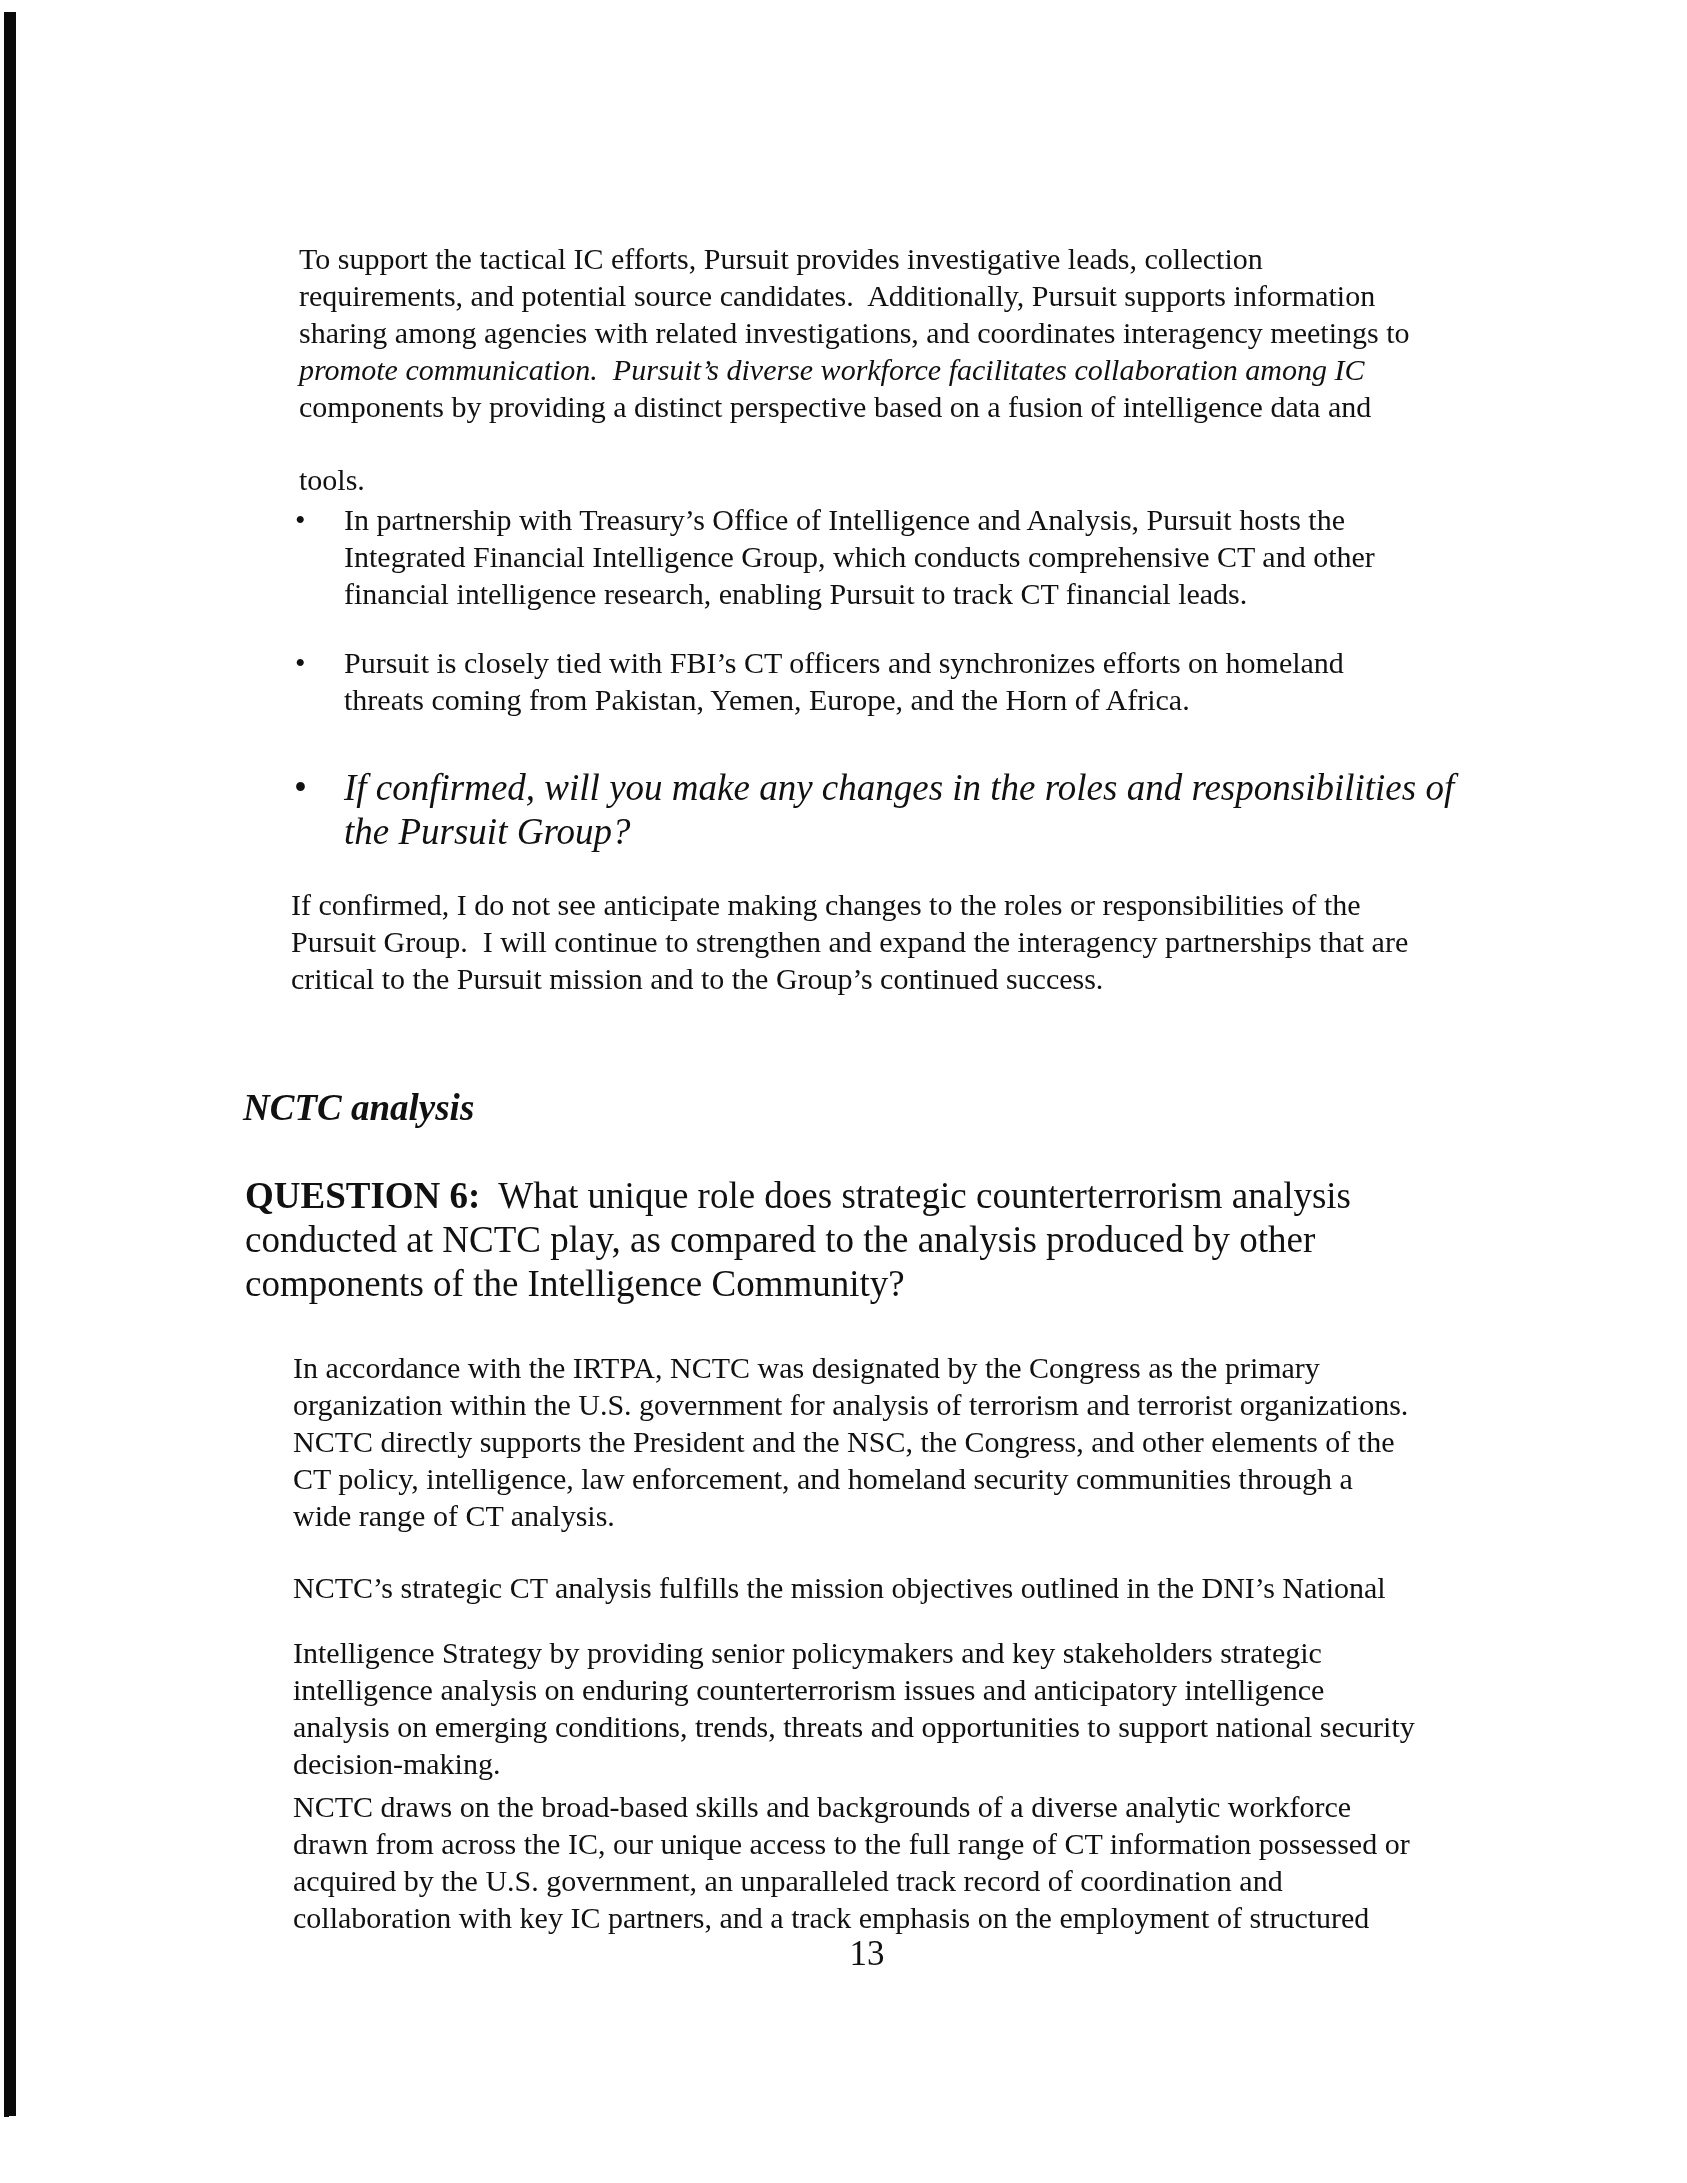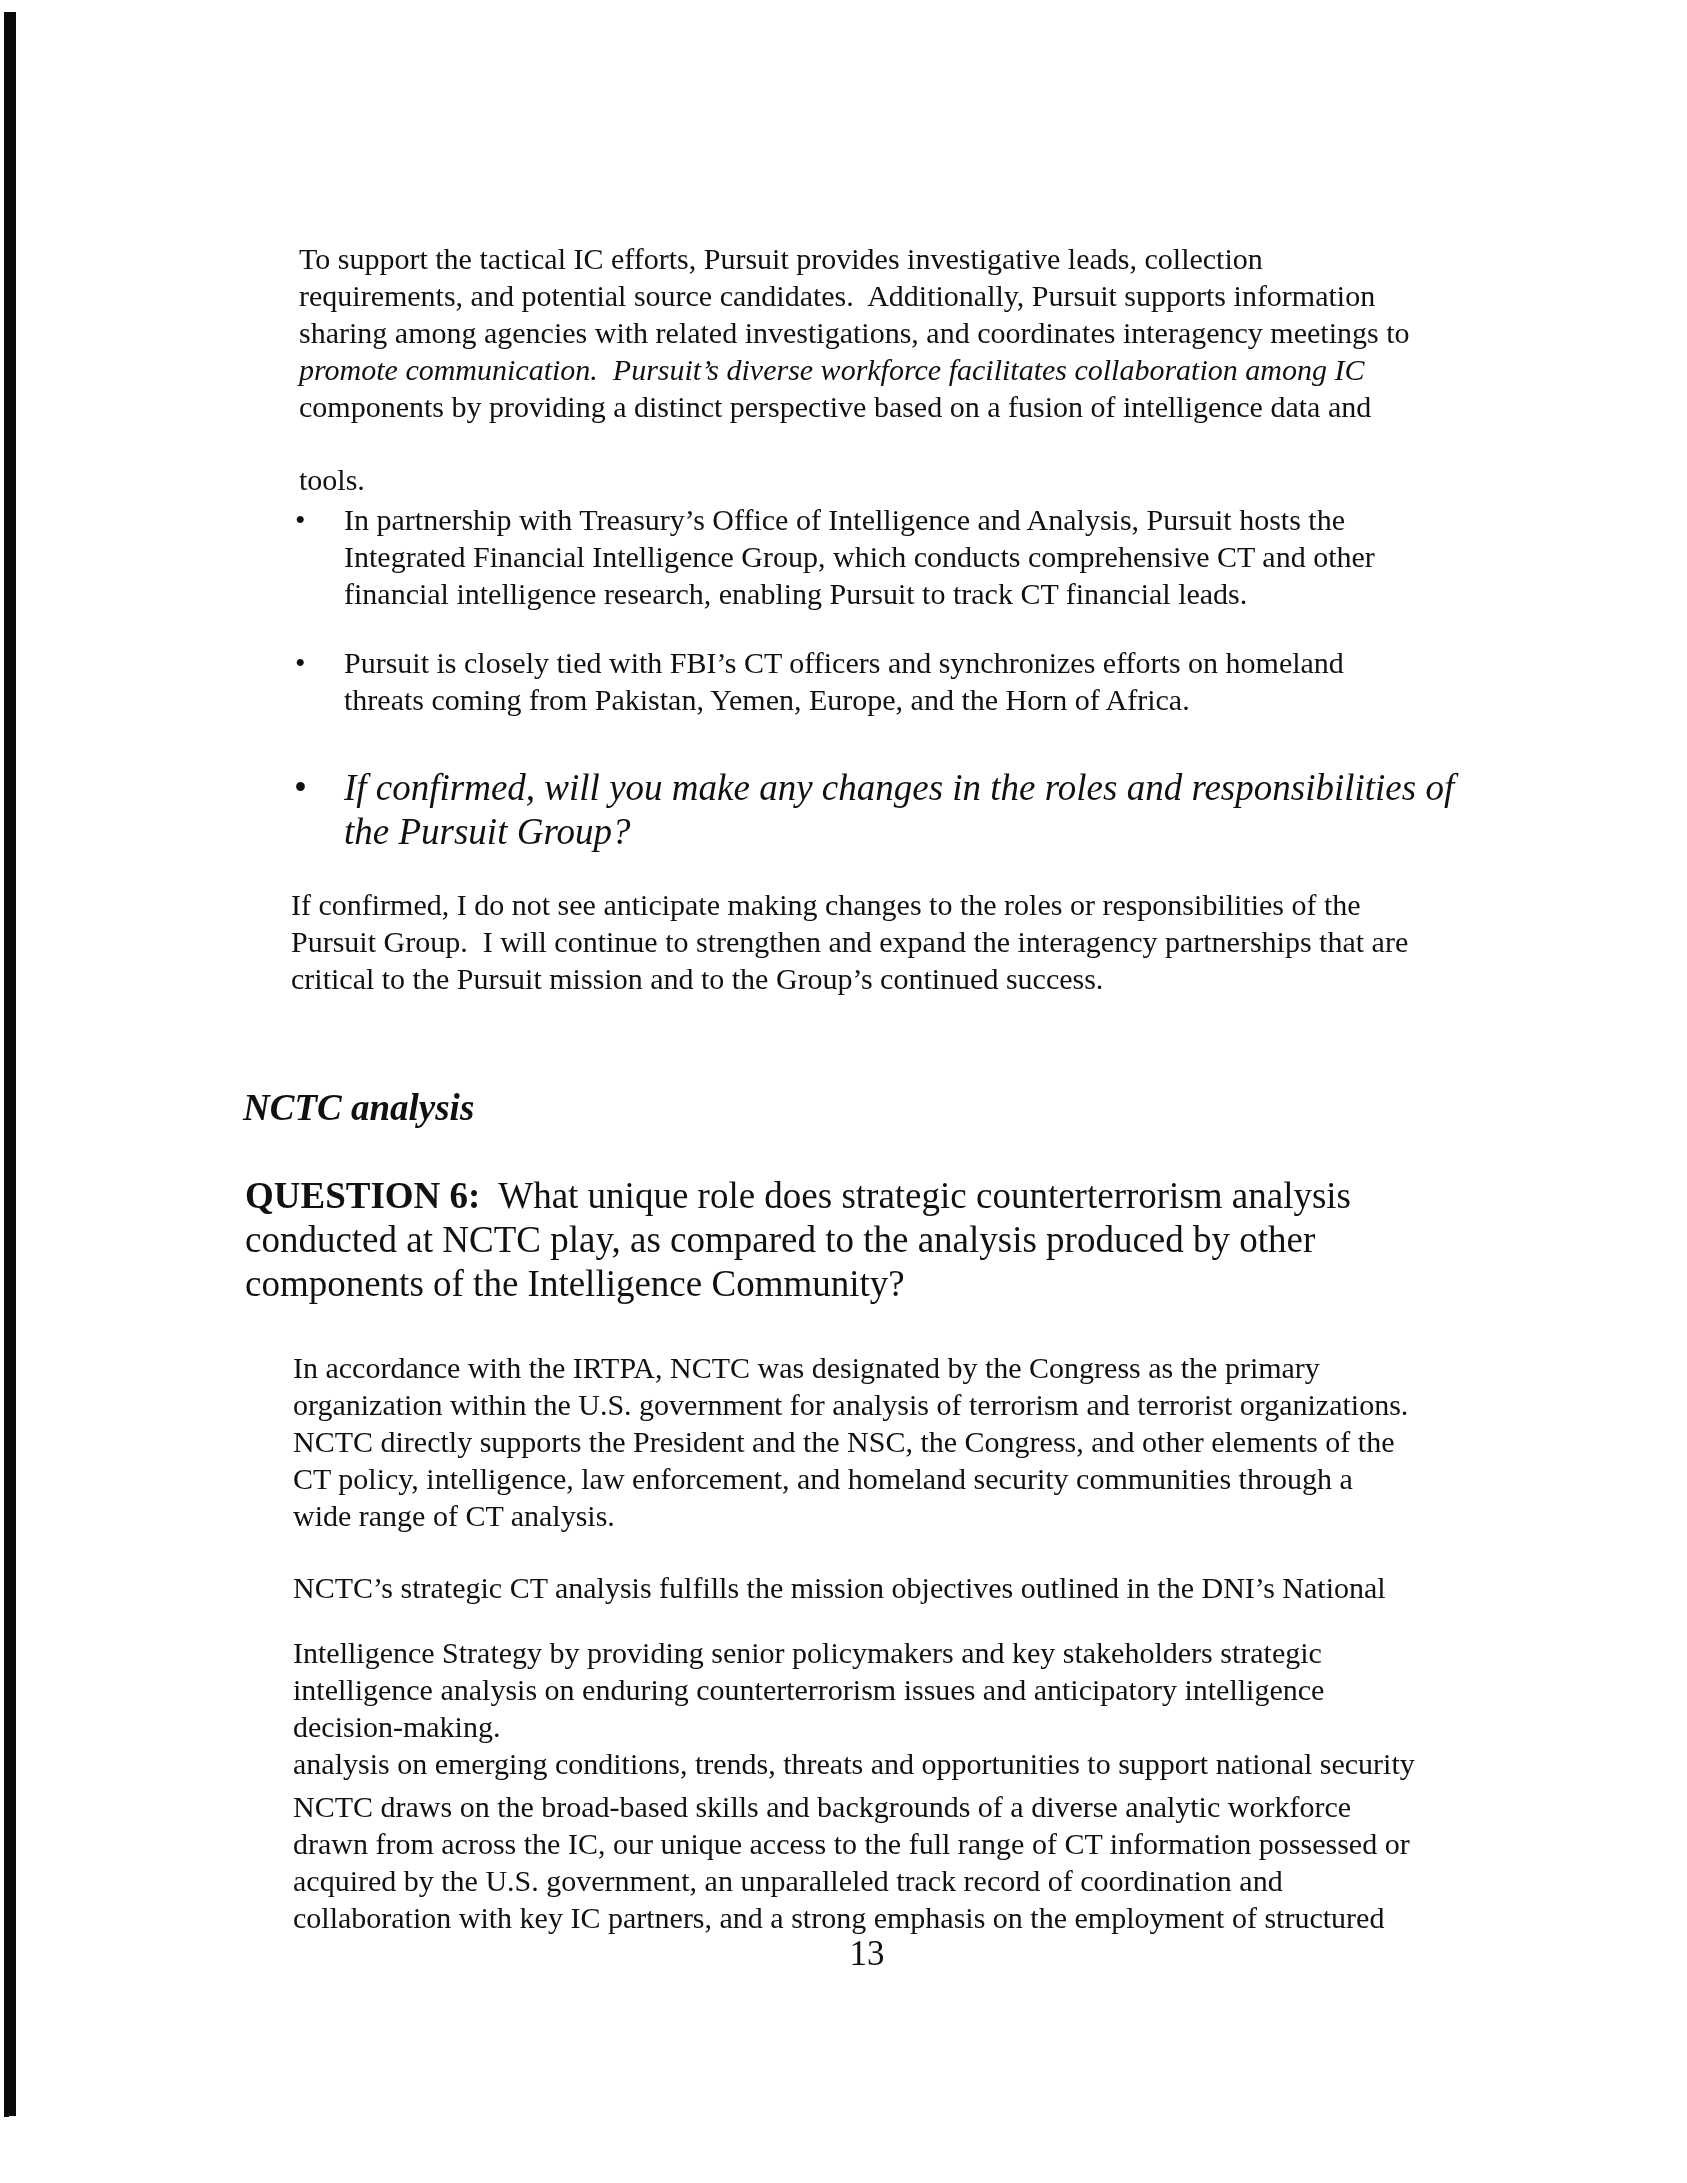--- a/index.html
+++ b/index.html
@@ -69,24 +69,24 @@
     <span class="line" style="white-space: pre;">In accordance with the IRTPA, NCTC was designated by the Congress as the primary</span>
     <span class="line" style="white-space: pre;">organization within the U.S. government for analysis of terrorism and terrorist organizations.</span>
     <span class="line" style="white-space: pre;">NCTC directly supports the President and the NSC, the Congress, and other elements of the</span>
     <span class="line" style="white-space: pre;">CT policy, intelligence, law enforcement, and homeland security communities through a</span>
     <span class="line" style="white-space: pre;">wide range of CT analysis.</span>
   </div>
 <div class="block body-text" style="left:293px; top:1569px;">
     <span class="line" style="white-space: pre;">NCTC’s strategic CT analysis fulfills the mission objectives outlined in the DNI’s National</span>
     <span class="line" style="white-space: pre; margin-top: 28px;">Intelligence Strategy by providing senior policymakers and key stakeholders strategic</span>
     <span class="line" style="white-space: pre;">intelligence analysis on enduring counterterrorism issues and anticipatory intelligence</span>
+    <span class="line" style="white-space: pre;">analysis on emerging conditions, trends, threats and opportunities to support national security</span>
     <span class="line" style="white-space: pre;">decision-making.</span>
-    <span class="line" style="white-space: pre;">analysis on emerging conditions, trends, threats and opportunities to support national security</span>
   </div>
 <div class="block body-text" style="left:293px; top:1788px;">
     <span class="line" style="white-space: pre;">NCTC draws on the broad-based skills and backgrounds of a diverse analytic workforce</span>
     <span class="line" style="white-space: pre;">drawn from across the IC, our unique access to the full range of CT information possessed or</span>
     <span class="line" style="white-space: pre;">acquired by the U.S. government, an unparalleled track record of coordination and</span>
-    <span class="line" style="white-space: pre;">collaboration with key IC partners, and a strong emphasis on the employment of structured</span>
+    <span class="line" style="white-space: pre;">collaboration with key IC partners, and a track emphasis on the employment of structured</span>
   </div>
 
 <div class="page-num" style="left:801px; top:1935px;">13</div>
 
 
 </body></html>

